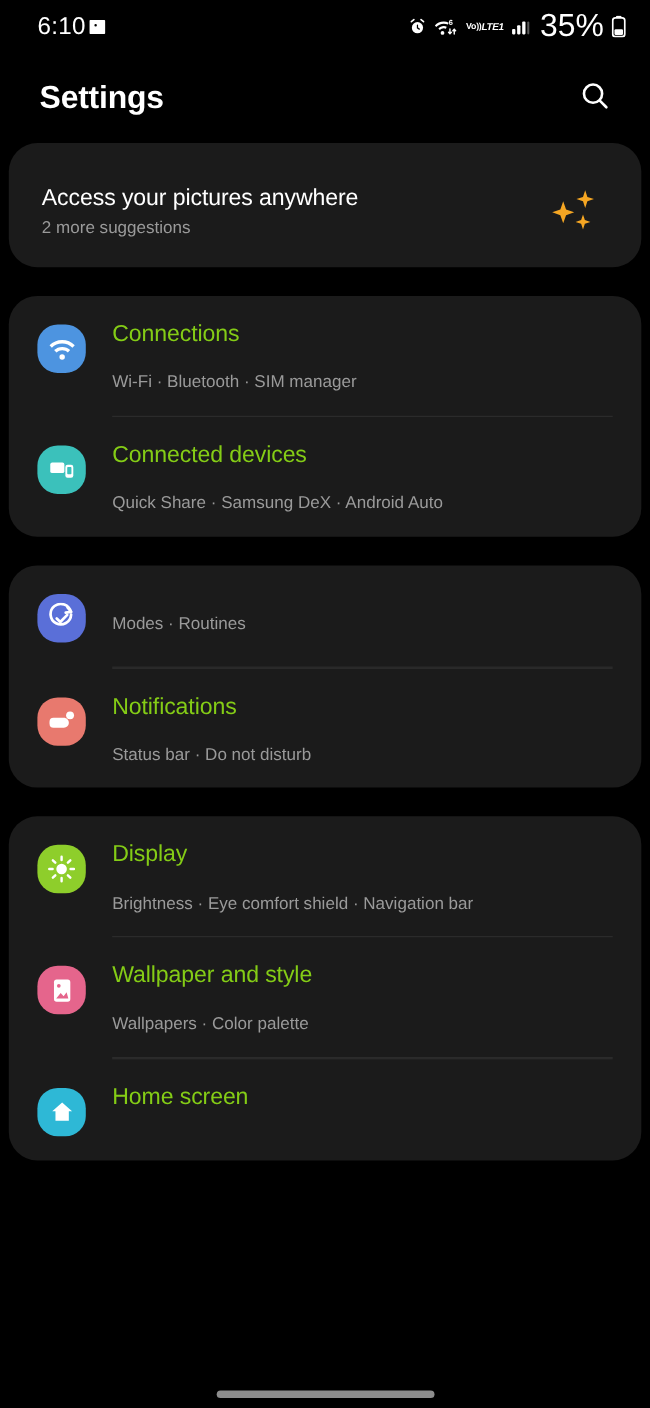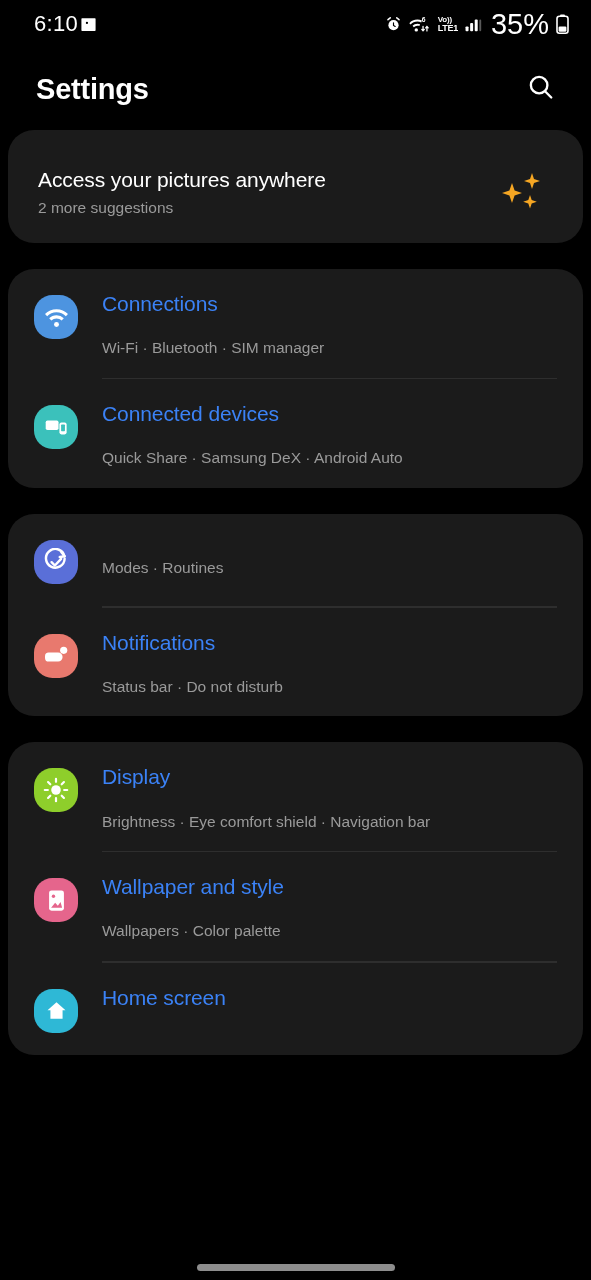--- a/index.html
+++ b/index.html
@@ -16,23 +16,23 @@
     height:48px; width:100%;
     display:flex; align-items:center;
     padding:0 22px 0 34px;
     color:#ffffff;
   }
   .sb-left { display:flex; align-items:center; gap:2px; }
   .sb-time { font-size:22px; font-weight:400; letter-spacing:.3px; }
   .sb-spacer { flex:1; }
   .sb-right { display:flex; align-items:center; gap:7px; }
   .sb-icon { display:flex; align-items:center; }
-  .sb-volte { display:flex; flex-direction:column; line-height:1; }
+  .sb-volte { display:flex; flex-direction:row; line-height:1; }
   .sb-volte .v1 { font-size:8px; font-weight:700; letter-spacing:-.2px; }
-  .sb-volte .v2 { font-size:9px; font-weight:700; letter-spacing:-.3px; }
+  .sb-volte .v2 { font-size:9px; font-weight:700; letter-spacing:-.3px;font-style:italic; }
   .sb-batt-text { font-size:29px; font-weight:400; margin-left:2px; }
 
   
   .header {
     height:82px; width:100%;
     display:flex; align-items:center;
     padding:0 28px 0 36px;
     gap:44px;
   }
   .page-title { color:#ffffff; font-size:29px; font-weight:700; letter-spacing:-.2px; }
@@ -65,21 +65,21 @@
     display:flex; align-items:flex-start;
     padding:22px 24px 20px 24px;
     position:relative;
   }
   .row-icon {
     width:48px; height:48px; flex:0 0 48px;
     margin-right:22px; margin-top:2px;
     display:flex; align-items:center; justify-content:center;
   }
   .row-text { padding-top:0px; }
-  .row-title { color:#3b82f6; font-size:21px; font-weight:400; letter-spacing:-.1px; line-height:1.2; }
+  .row-title { color:#84cc16; font-size:21px; font-weight:400; letter-spacing:-.1px; line-height:1.2; }
   .row-sub { color:#9a9a9a; font-size:15.5px; margin-top:23px; line-height:1.2; }
   .divider { height:1px; background:#2e2e2e; margin-left:94px; margin-right:26px; }
 
   
   .squircle {
     width:44px; height:44px;
     border-radius:42%;
     display:flex; align-items:center; justify-content:center;
   }
 

